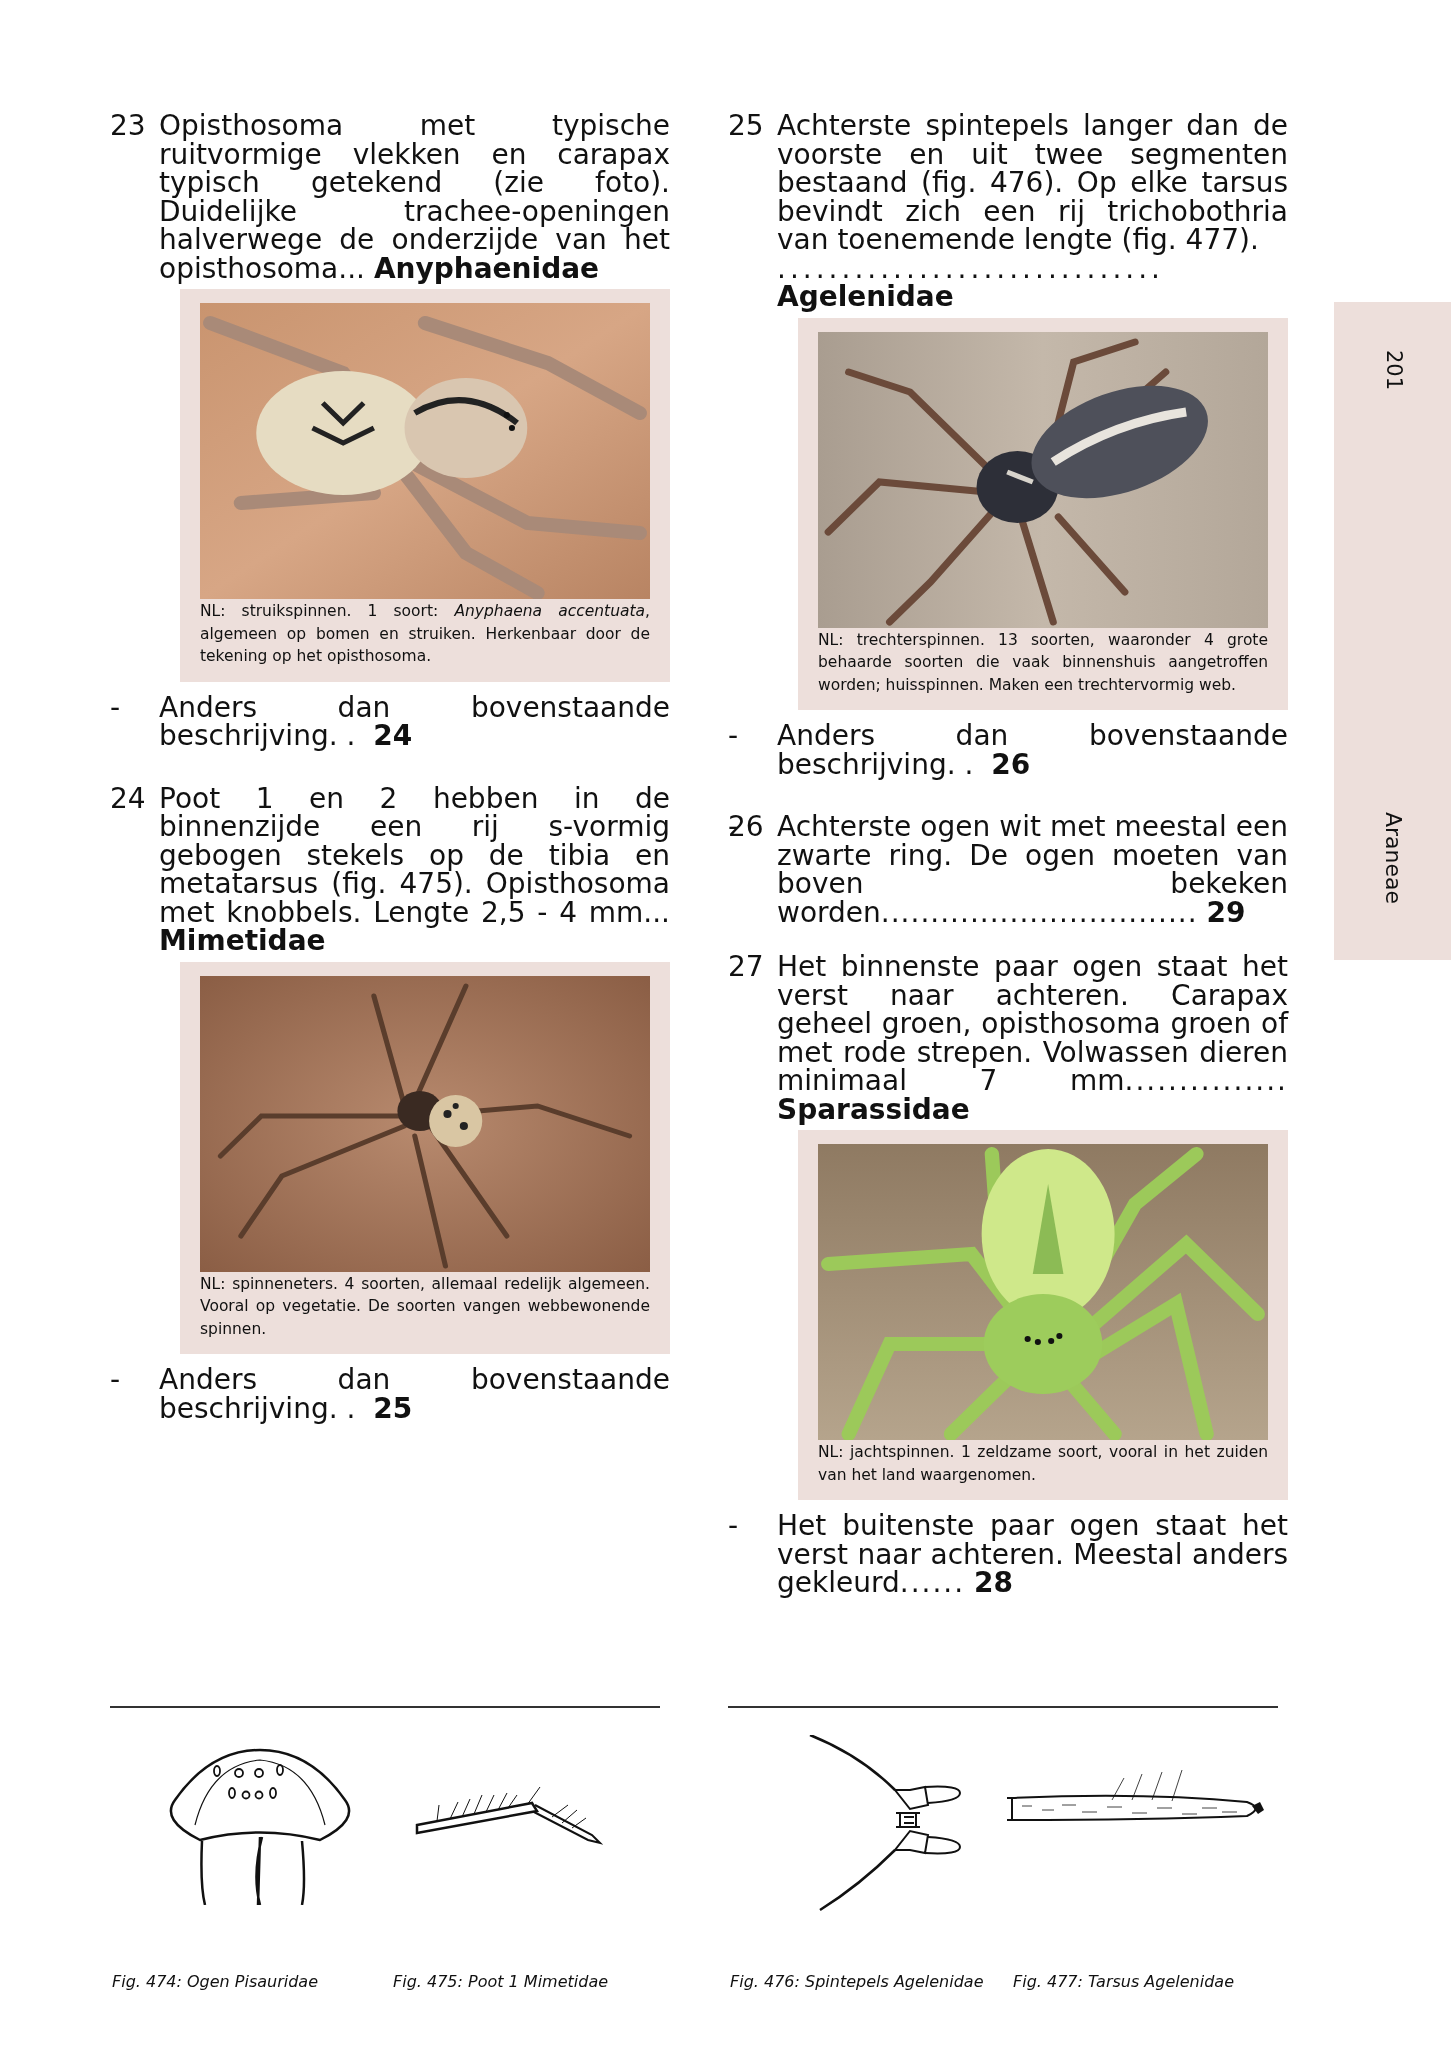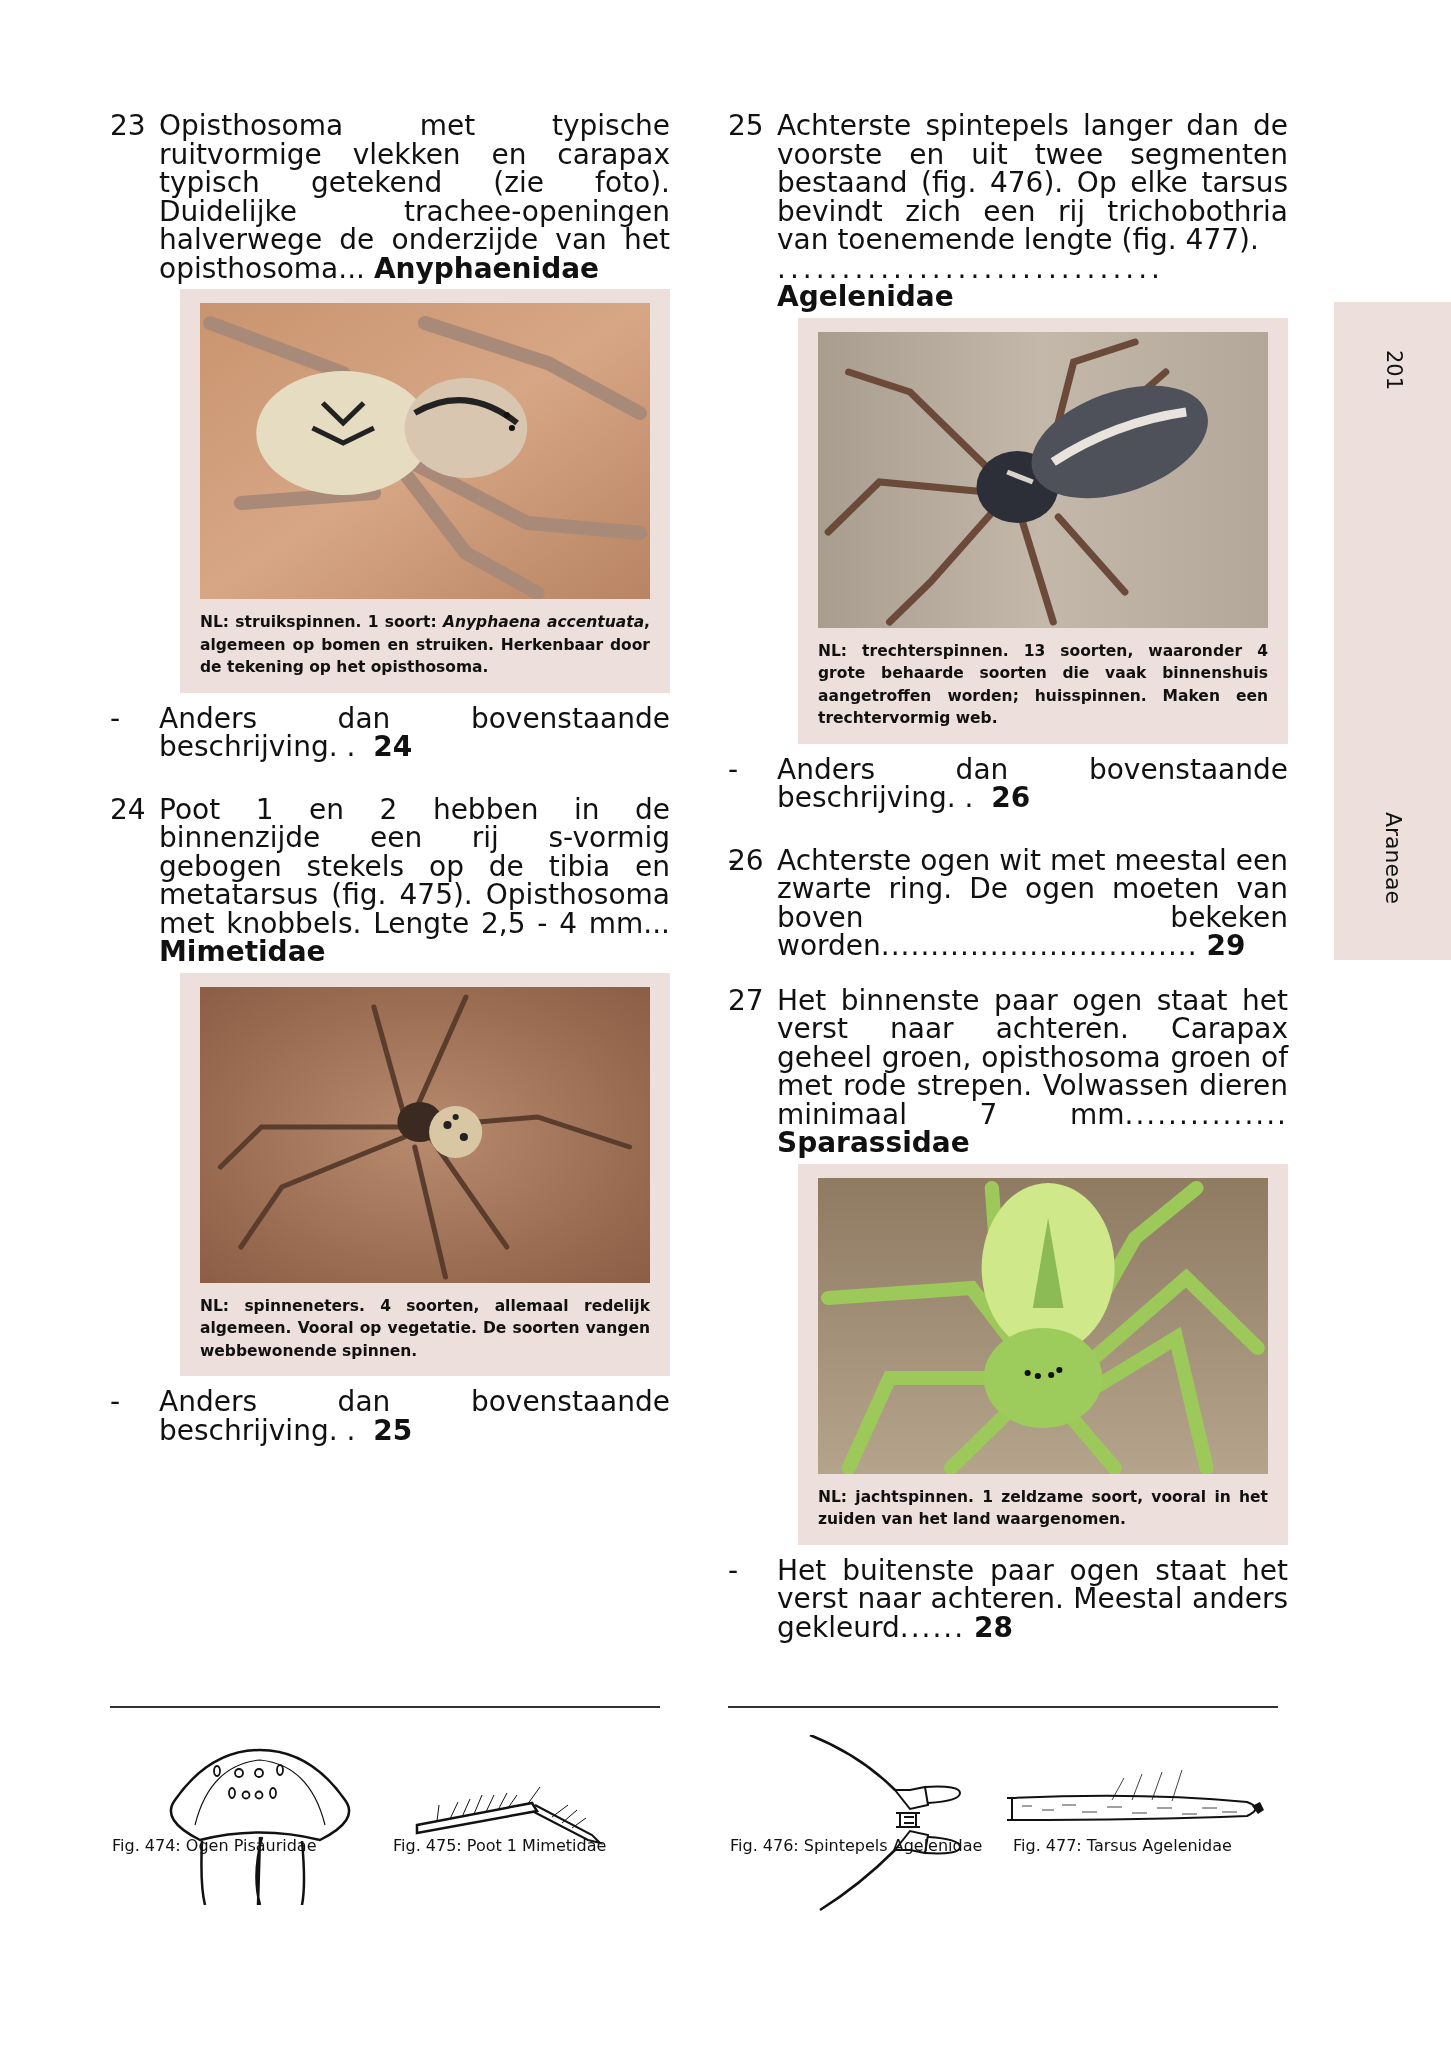--- a/index.html
+++ b/index.html
@@ -8,27 +8,27 @@
   .col { position: absolute; top: 112px; width: 560px; }
   .col.left { left: 110px; }
   .col.right { left: 728px; }
   .entry { position: relative; font-size: 28px; line-height: 28.5px; }
   .entry .num { position: absolute; left: 0; top: 0; width: 60px; }
   .entry .txt { margin-left: 49px; text-align: justify; }
   .entry .txt b { font-weight: bold; }
   .dots { letter-spacing: 4px; }
   .figbox { margin-left: 70px; background: #eddfdb; padding: 14px 20px 14px 20px; margin-top: 6px; }
   .photo { width: 100%; height: 296px; position: relative; overflow: hidden; }
-  .caption { font-size: 15.5px; line-height: 22.5px; font-weight: bold; margin-top: 12px; text-align: justify; }
+  .caption { font-size: 15.5px; line-height: 22.5px; font-weight: normal; margin-top: 1px; text-align: justify; }
   .caption i { font-style: italic; }
   .sidetab { position: absolute; left: 1334px; top: 302px; width: 117px; height: 658px; background: #eddfdb; }
   .sidetab .pg { position: absolute; left: 50px; top: 48px; font-size: 21px; transform: rotate(90deg); transform-origin: left top; left: 72px; }
   .sidetab .sec { position: absolute; top: 510px; left: 72px; font-size: 22px; transform: rotate(90deg); transform-origin: left top; white-space: nowrap; }
   .rule { position: absolute; top: 1706px; height: 2px; background: #333; }
-  .figlabel { position: absolute; top: 1836px; font-size: 16px; white-space: nowrap; }
+  .figlabel { position: absolute; top: 1972px; font-size: 16px; font-style: italic; white-space: nowrap; }
   svg.draw { position: absolute; }
 </style>
 </head>
 <body>
 
 <div class="col left">
 
   <div class="entry">
     <div class="num">23</div>
     <div class="txt">

